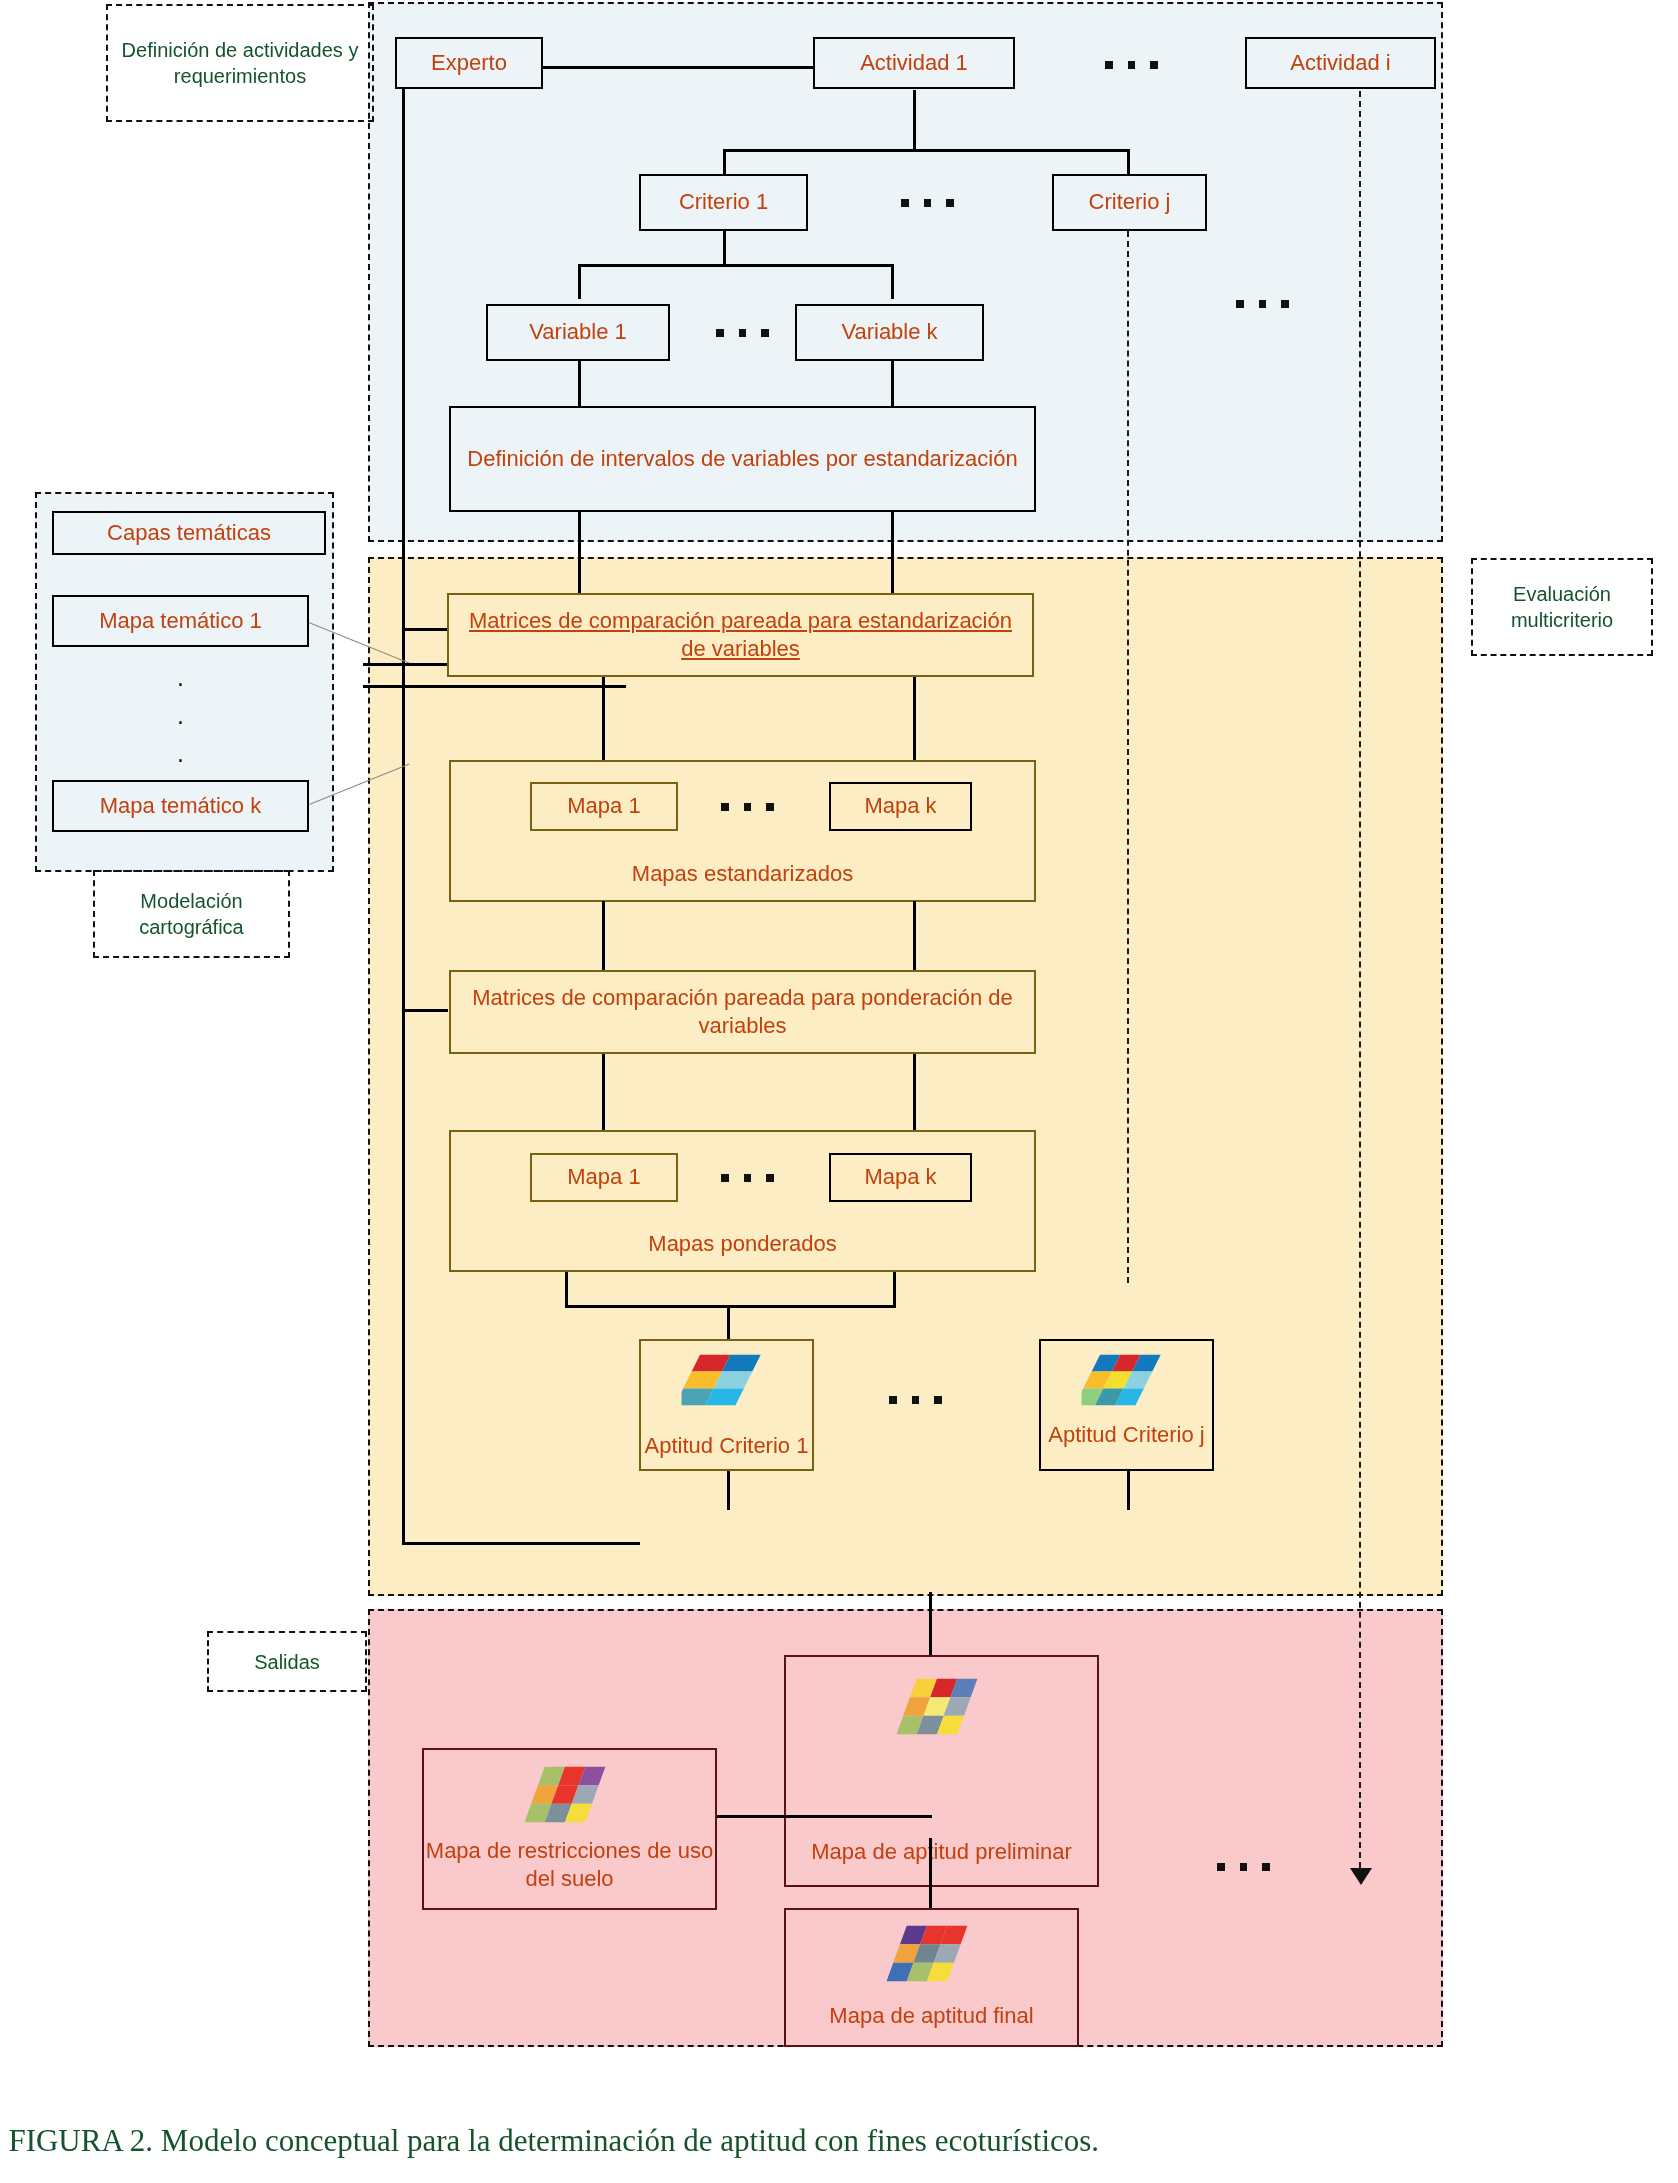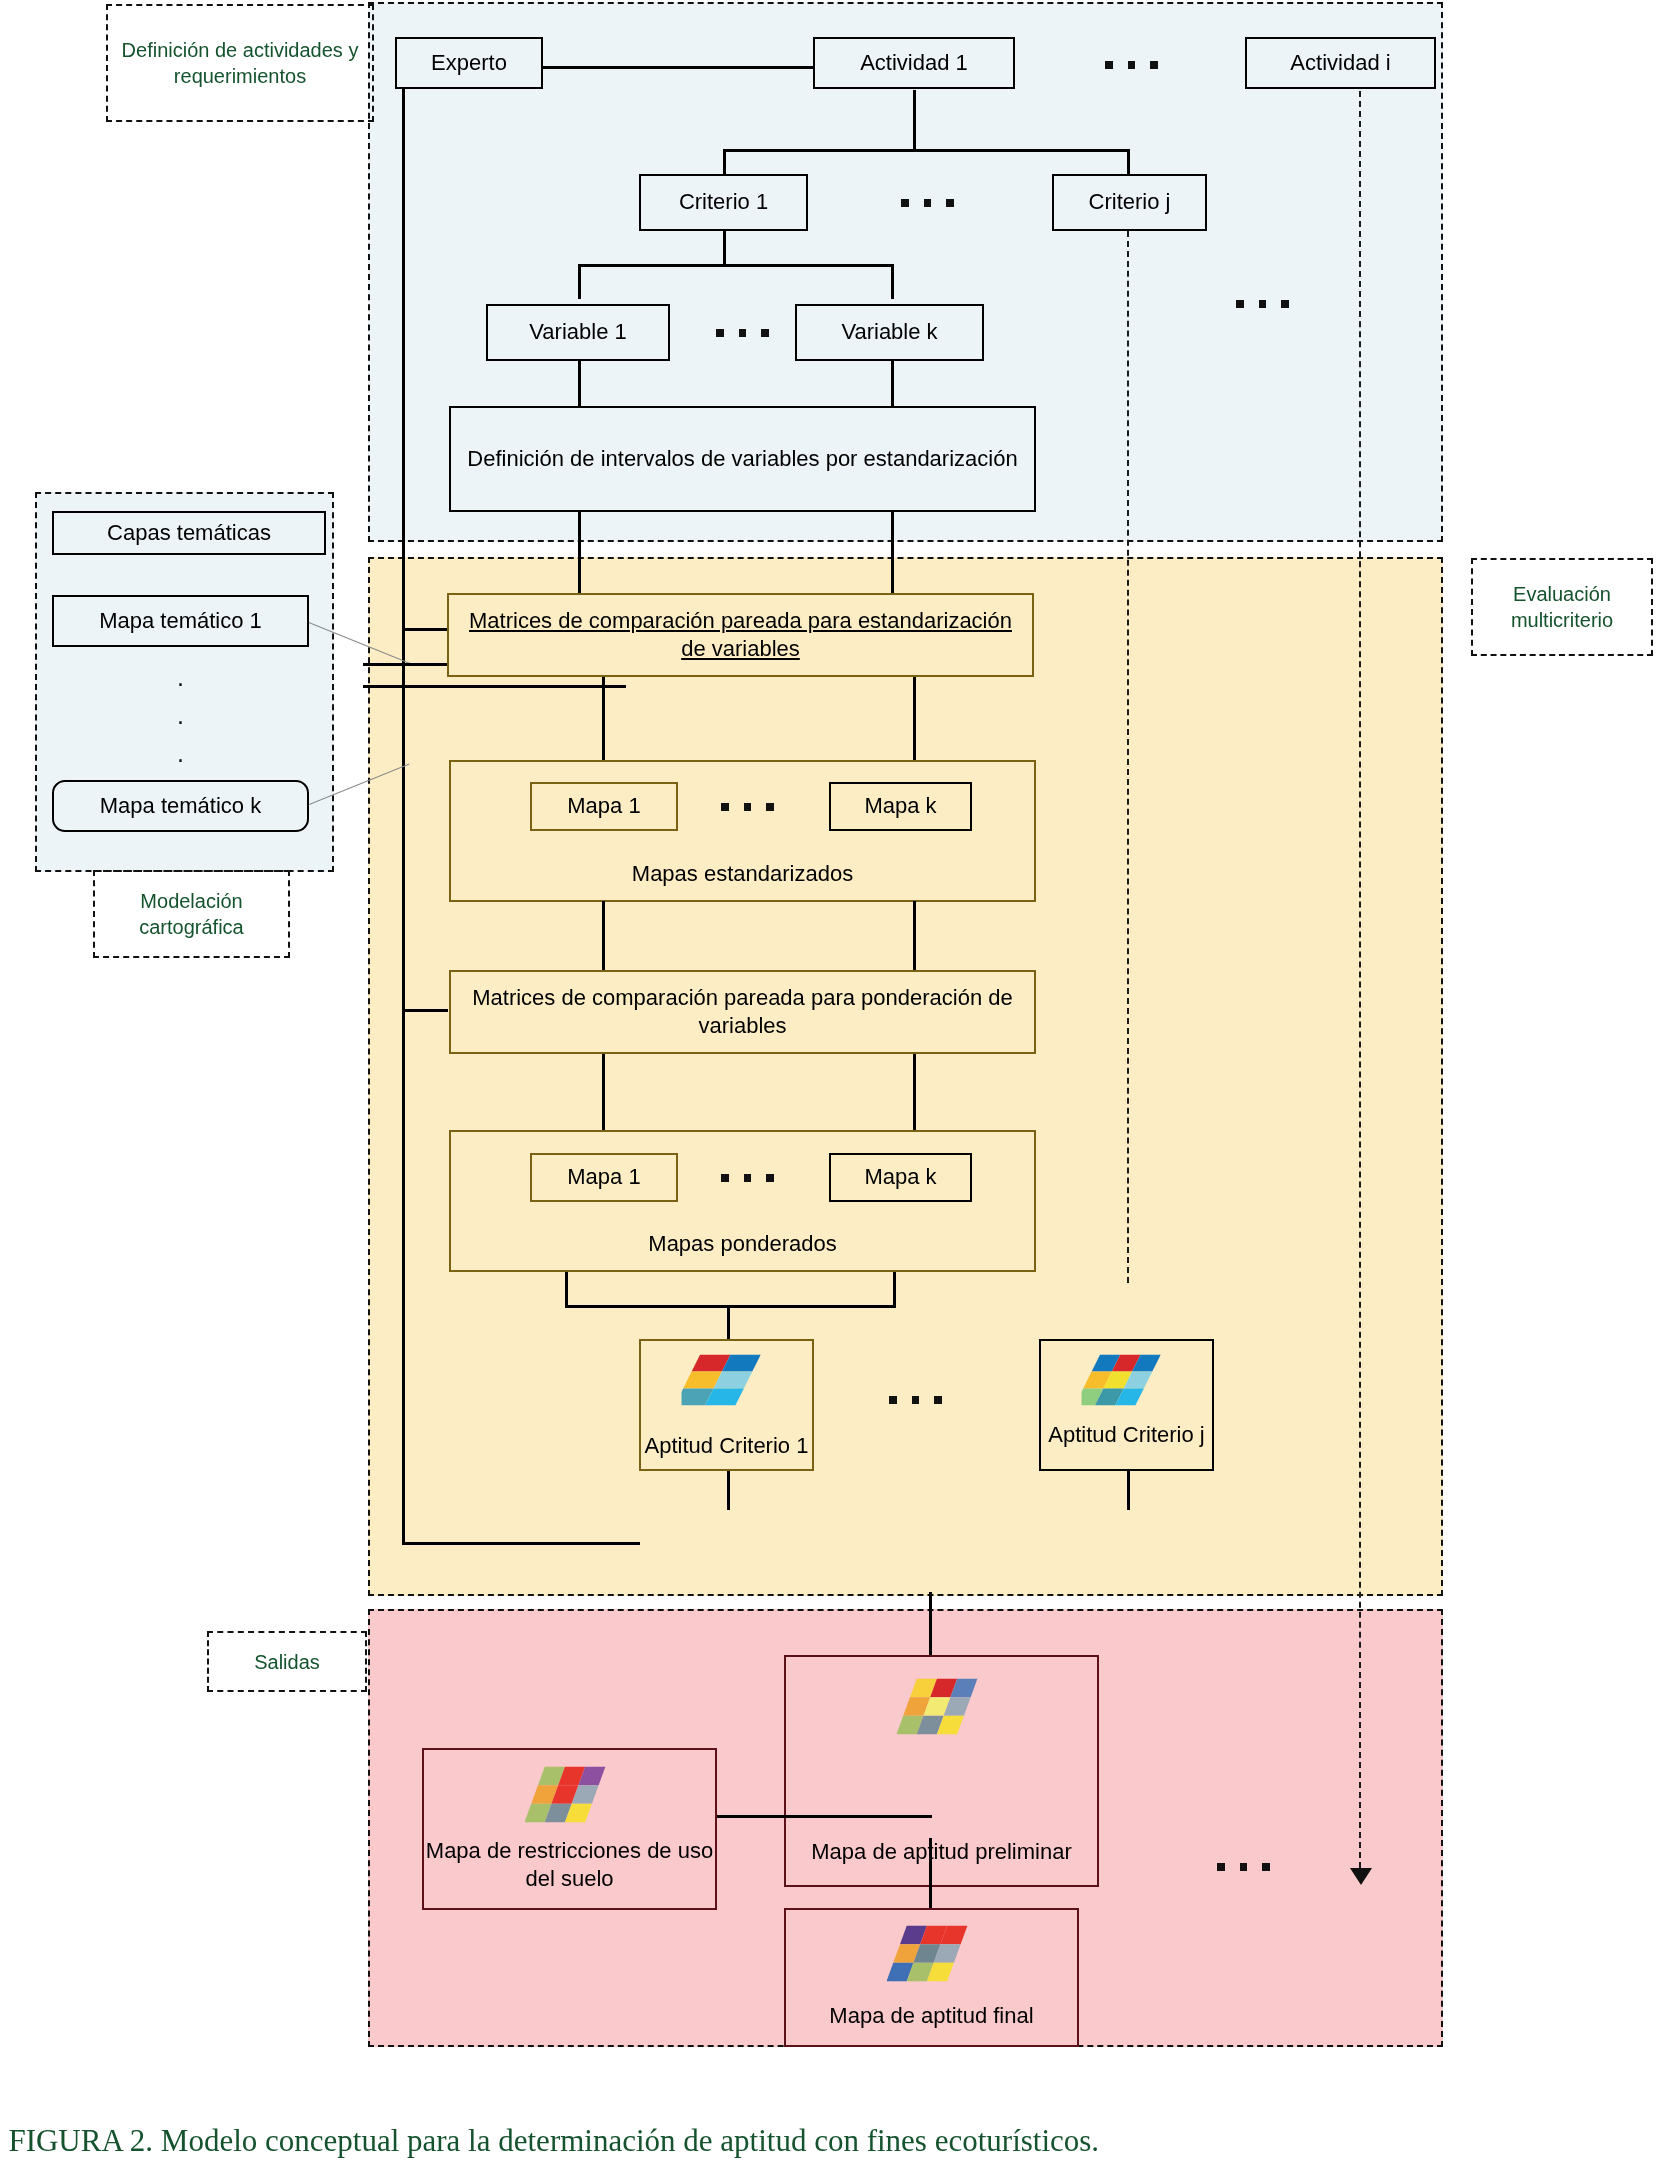--- a/index.html
+++ b/index.html
@@ -14,21 +14,21 @@
   .zone-pink{background:#f9c9cb;}
 
   
   .tag{position:absolute;box-sizing:border-box;border:2.5px dashed #111;background:transparent;
        display:flex;align-items:center;justify-content:center;text-align:center;
        font-size:20px;color:#14532d;line-height:1.30;padding:1.7px 5px;}
 
   
   .node{position:absolute;box-sizing:border-box;display:flex;flex-direction:column;
         align-items:center;justify-content:center;text-align:center;
-        font-size:22px;color:#000000;line-height:1.28;}
+        font-size:22px;color:#c2410c;line-height:1.28;}
   .n-blue{border:2.5px solid #000;background:#ecf4f8;}
   .n-yellow{border:2.5px solid #7a6212;background:#fdedc4;}
   .n-yellow-dark{border:2.5px solid #000;background:#fdedc4;}
   .n-pink{border:2.5px solid #5c1018;background:#f9c9cb;}
 
   
   .group{justify-content:flex-start;padding-top:17px;}
   .group .grouplabel{position:absolute;left:0;right:0;bottom:11.8px;font-size:22px;}
 
   
@@ -177,21 +177,21 @@
   <div class="node n-blue" style="left:52px;top:595px;width:257px;height:52px;">
     <span>Mapa temático 1</span>
   </div>
 
   <div class="abs" style="left:52px;top:665px;width:257px;height:101px;display:flex;flex-direction:column;align-items:center;justify-content:space-between;">
     <span style="font-size:25px;line-height:1;color:#111;">.</span>
     <span style="font-size:25px;line-height:1;color:#111;">.</span>
     <span style="font-size:25px;line-height:1;color:#111;">.</span>
   </div>
 
-  <div class="node n-blue" style="left:52px;top:780px;width:257px;height:52px;border-radius:13px;">
+  <div class="node n-blue" style="left:52px;top:780px;width:257px;height:52px;">
     <span>Mapa temático k</span>
   </div>
 
   <div class="diag" style="left:309px;top:622px;width:110px;transform:rotate(22deg);"></div>
   <div class="diag" style="left:309px;top:804px;width:108px;transform:rotate(-22deg);"></div>
   <div class="ln lnh" style="left:363px;top:663px;width:263px;"></div>
   <div class="ln lnh" style="left:363px;top:685px;width:263px;"></div>
 
   <div class="node n-yellow" style="left:447px;top:593px;width:587px;height:84px;padding:0 15px;text-decoration:underline;">
     <span>Matrices de comparación pareada para estandarización de variables</span>

